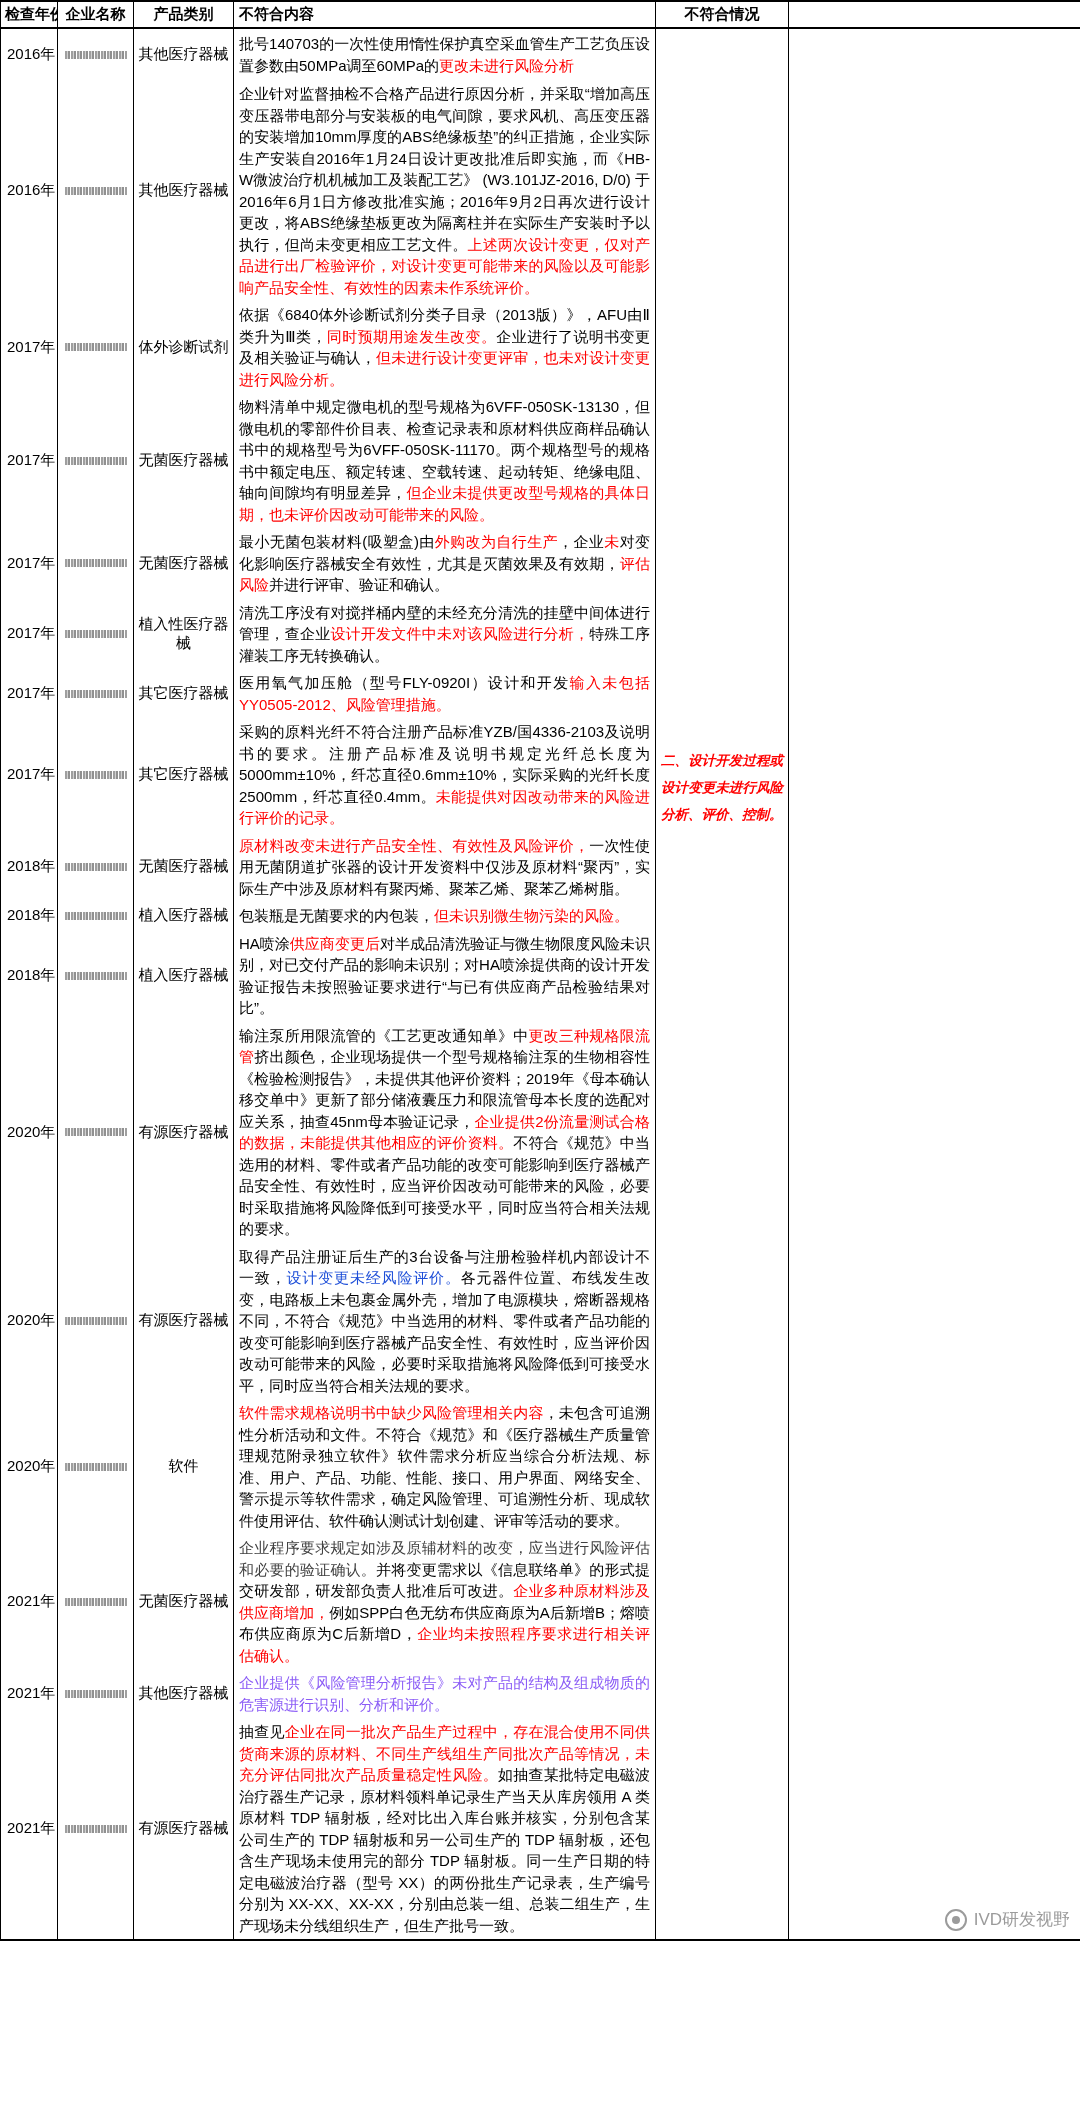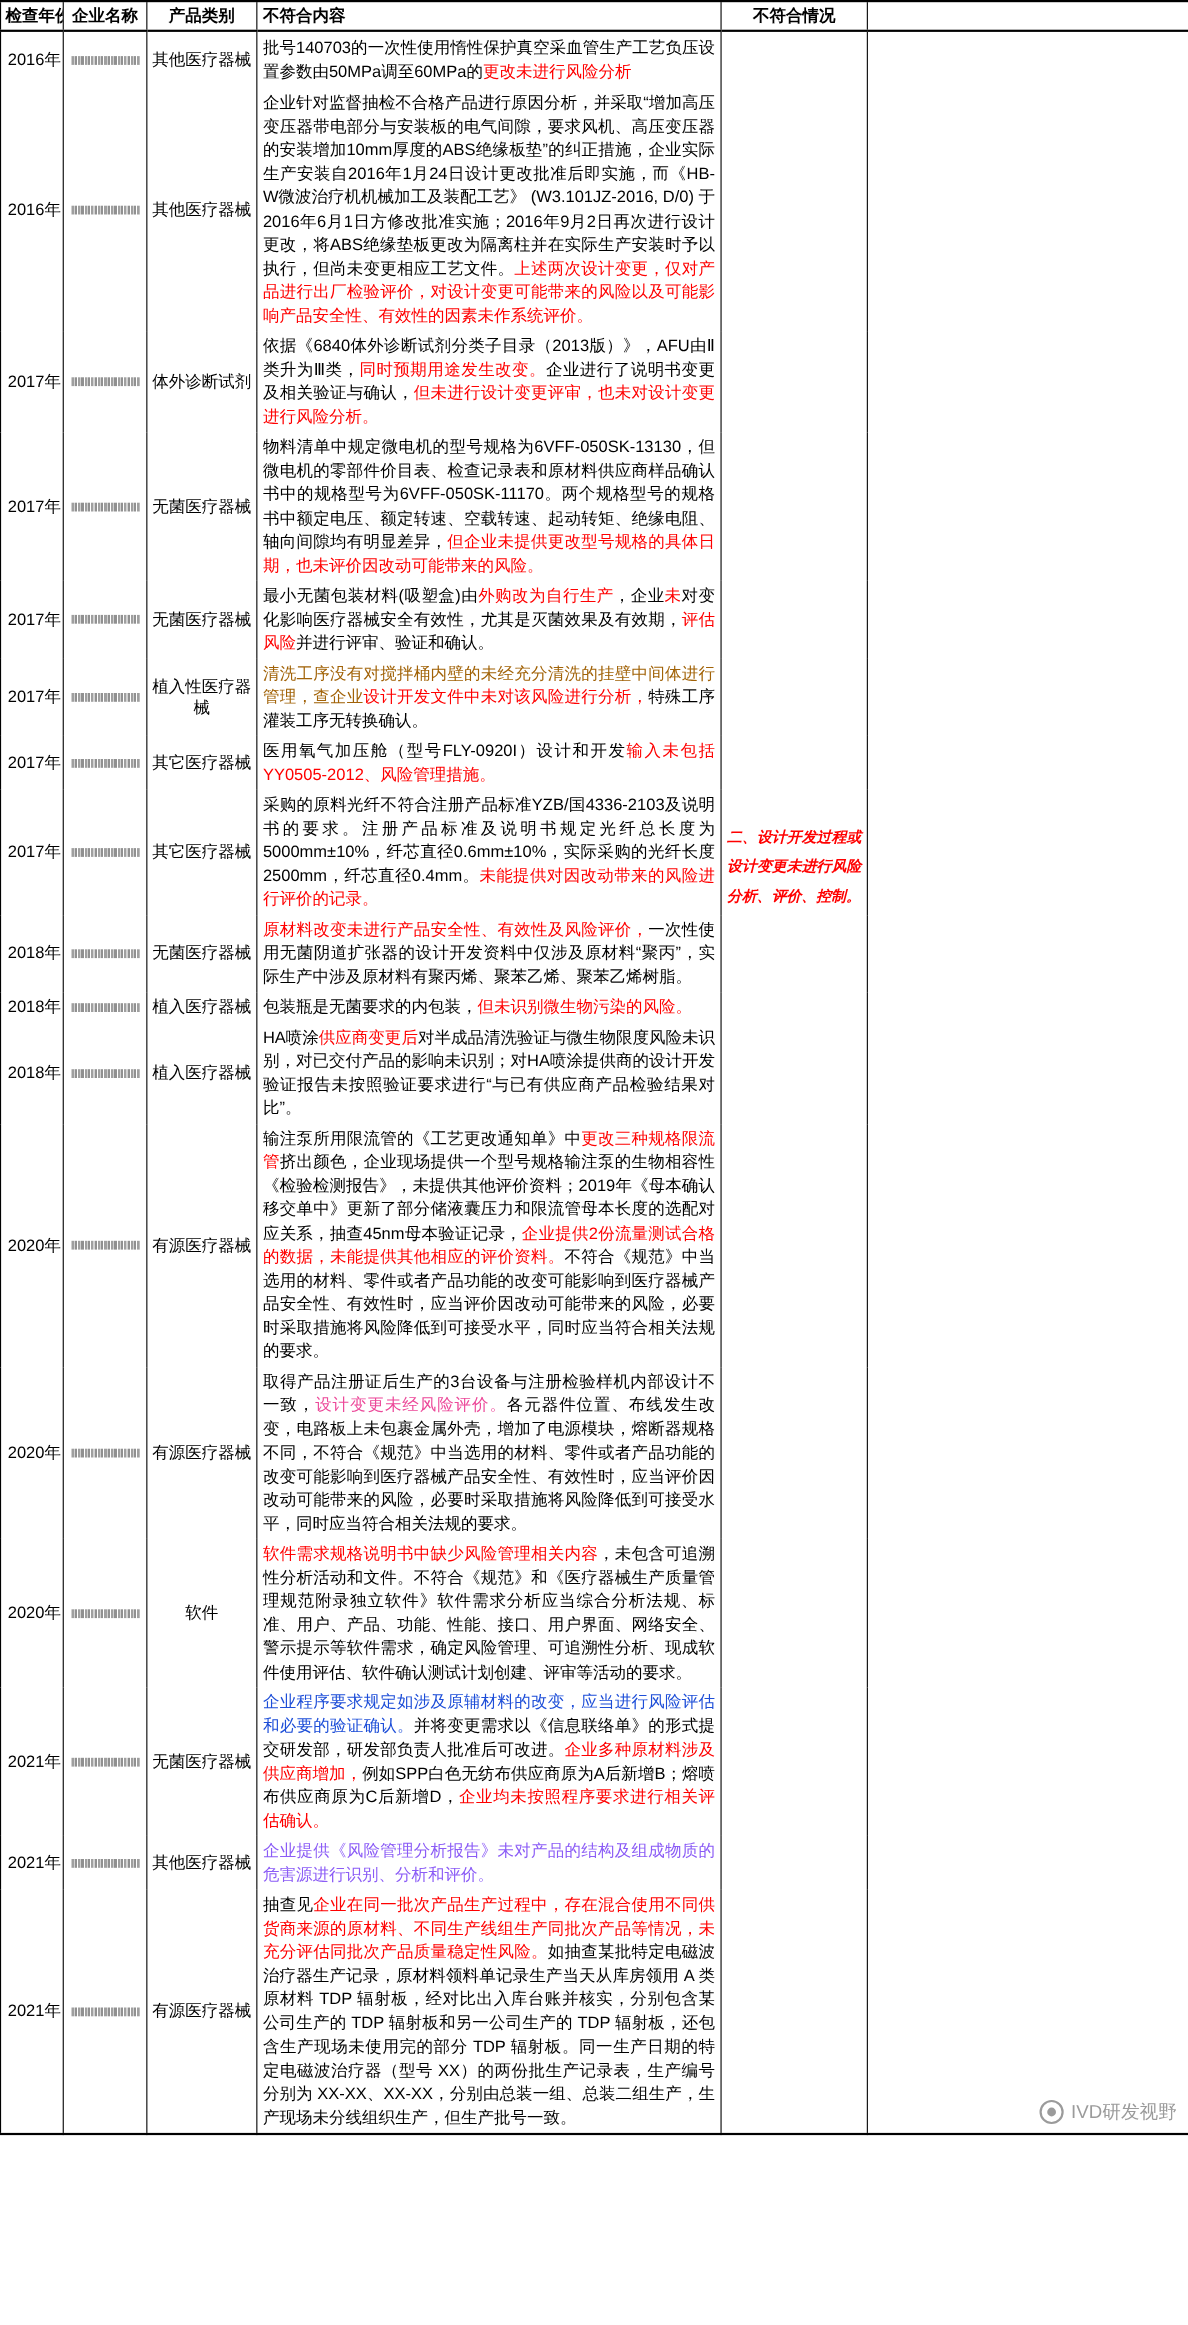--- a/index.html
+++ b/index.html
@@ -100,21 +100,21 @@
           </td>
           <td class="c-cat">无菌医疗器械</td>
           <td class="c-txt"><span style="color: rgb(0, 0, 0);">最小无菌包装材料(吸塑盒)由</span><span style="color: rgb(255, 0, 0);">外购改为自行生产</span><span style="color: rgb(0, 0, 0);">，企业</span><span style="color: rgb(255, 0, 0);">未</span><span style="color: rgb(0, 0, 0);">对变化影响医疗器械安全有效性，尤其是灭菌效果及有效期，</span><span style="color: rgb(255, 0, 0);">评估风险</span><span style="color: rgb(0, 0, 0);">并进行评审、验证和确认。</span></td>
         </tr>
         <tr>
           <td class="c-year">2017年</td>
           <td class="c-comp">
             <div class="mask"></div>
           </td>
           <td class="c-cat">植入性医疗器械</td>
-          <td class="c-txt"><span style="color: #a16207;">清洗工序没有对搅拌桶内壁的未经充分清洗的挂壁中间体进行管理，查企业</span><span style="color: rgb(255, 0, 0);">设计开发文件中未对该风险进行分析，</span><span style="color: rgb(0, 0, 0);">特殊工序灌装工序无转换确认。</span></td>
+          <td class="c-txt"><span style="color: #000000;">清洗工序没有对搅拌桶内壁的未经充分清洗的挂壁中间体进行管理，查企业</span><span style="color: rgb(255, 0, 0);">设计开发文件中未对该风险进行分析，</span><span style="color: rgb(0, 0, 0);">特殊工序灌装工序无转换确认。</span></td>
         </tr>
         <tr>
           <td class="c-year">2017年</td>
           <td class="c-comp">
             <div class="mask"></div>
           </td>
           <td class="c-cat">其它医疗器械</td>
           <td class="c-txt"><span style="color: rgb(0, 0, 0);">医用氧气加压舱（型号FLY-0920I）设计和开发</span><span style="color: rgb(255, 0, 0);">输入未包括YY0505-2012、风险管理措施。</span></td>
         </tr>
         <tr>
@@ -156,37 +156,37 @@
           </td>
           <td class="c-cat">有源医疗器械</td>
           <td class="c-txt"><span style="color: rgb(0, 0, 0);">输注泵所用限流管的《工艺更改通知单》中</span><span style="color: rgb(255, 0, 0);">更改三种规格限流管</span><span style="color: rgb(0, 0, 0);">挤出颜色，企业现场提供一个型号规格输注泵的生物相容性《检验检测报告》，未提供其他评价资料；2019年《母本确认移交单中》更新了部分储液囊压力和限流管母本长度的选配对应关系，抽查45nm母本验证记录，</span><span style="color: rgb(255, 0, 0);">企业提供2份流量测试合格的数据，未能提供其他相应的评价资料。</span><span style="color: rgb(0, 0, 0);">不符合《规范》中当选用的材料、零件或者产品功能的改变可能影响到医疗器械产品安全性、有效性时，应当评价因改动可能带来的风险，必要时采取措施将风险降低到可接受水平，同时应当符合相关法规的要求。</span></td>
         </tr>
         <tr>
           <td class="c-year">2020年</td>
           <td class="c-comp">
             <div class="mask"></div>
           </td>
           <td class="c-cat">有源医疗器械</td>
-          <td class="c-txt"><span style="color: rgb(0, 0, 0);">取得产品注册证后生产的3台设备与注册检验样机内部设计不一致，</span><span style="color: #ec4899;">设计变更未经风险评价。</span><span style="color: rgb(0, 0, 0);">各元器件位置、布线发生改变，电路板上未包裹金属外壳，增加了电源模块，熔断器规格不同，不符合《规范》中当选用的材料、零件或者产品功能的改变可能影响到医疗器械产品安全性、有效性时，应当评价因改动可能带来的风险，必要时采取措施将风险降低到可接受水平，同时应当符合相关法规的要求。</span></td>
+          <td class="c-txt"><span style="color: rgb(0, 0, 0);">取得产品注册证后生产的3台设备与注册检验样机内部设计不一致，</span><span style="color: #1d4ed8;">设计变更未经风险评价。</span><span style="color: rgb(0, 0, 0);">各元器件位置、布线发生改变，电路板上未包裹金属外壳，增加了电源模块，熔断器规格不同，不符合《规范》中当选用的材料、零件或者产品功能的改变可能影响到医疗器械产品安全性、有效性时，应当评价因改动可能带来的风险，必要时采取措施将风险降低到可接受水平，同时应当符合相关法规的要求。</span></td>
         </tr>
         <tr>
           <td class="c-year">2020年</td>
           <td class="c-comp">
             <div class="mask"></div>
           </td>
           <td class="c-cat">软件</td>
           <td class="c-txt"><span style="color: rgb(255, 0, 0);">软件需求规格说明书中缺少风险管理相关内容</span><span style="color: rgb(0, 0, 0);">，未包含可追溯性分析活动和文件。不符合《规范》和《医疗器械生产质量管理规范附录独立软件》软件需求分析应当综合分析法规、标准、用户、产品、功能、性能、接口、用户界面、网络安全、警示提示等软件需求，确定风险管理、可追溯性分析、现成软件使用评估、软件确认测试计划创建、评审等活动的要求。</span></td>
         </tr>
         <tr>
           <td class="c-year">2021年</td>
           <td class="c-comp">
             <div class="mask"></div>
           </td>
           <td class="c-cat">无菌医疗器械</td>
-          <td class="c-txt"><span style="color: #1d4ed8;">企业程序要求规定如涉及原辅材料的改变，应当进行风险评估和必要的验证确认。</span><span style="color: rgb(0, 0, 0);">并将变更需求以《信息联络单》的形式提交研发部，研发部负责人批准后可改进。</span><span style="color: rgb(255, 0, 0);">企业多种原材料涉及供应商增加，</span><span style="color: rgb(0, 0, 0);">例如SPP白色无纺布供应商原为A后新增B；熔喷布供应商原为C后新增D，</span><span style="color: rgb(255, 0, 0);">企业均未按照程序要求进行相关评估确认。</span></td>
+          <td class="c-txt"><span style="color: #404040;">企业程序要求规定如涉及原辅材料的改变，应当进行风险评估和必要的验证确认。</span><span style="color: rgb(0, 0, 0);">并将变更需求以《信息联络单》的形式提交研发部，研发部负责人批准后可改进。</span><span style="color: rgb(255, 0, 0);">企业多种原材料涉及供应商增加，</span><span style="color: rgb(0, 0, 0);">例如SPP白色无纺布供应商原为A后新增B；熔喷布供应商原为C后新增D，</span><span style="color: rgb(255, 0, 0);">企业均未按照程序要求进行相关评估确认。</span></td>
         </tr>
         <tr>
           <td class="c-year">2021年</td>
           <td class="c-comp">
             <div class="mask"></div>
           </td>
           <td class="c-cat">其他医疗器械</td>
           <td class="c-txt"><span style="color: #8b5cf6;">企业提供《风险管理分析报告》未对产品的结构及组成物质的危害源进行识别、分析和评价。</span></td>
         </tr>
         <tr>

